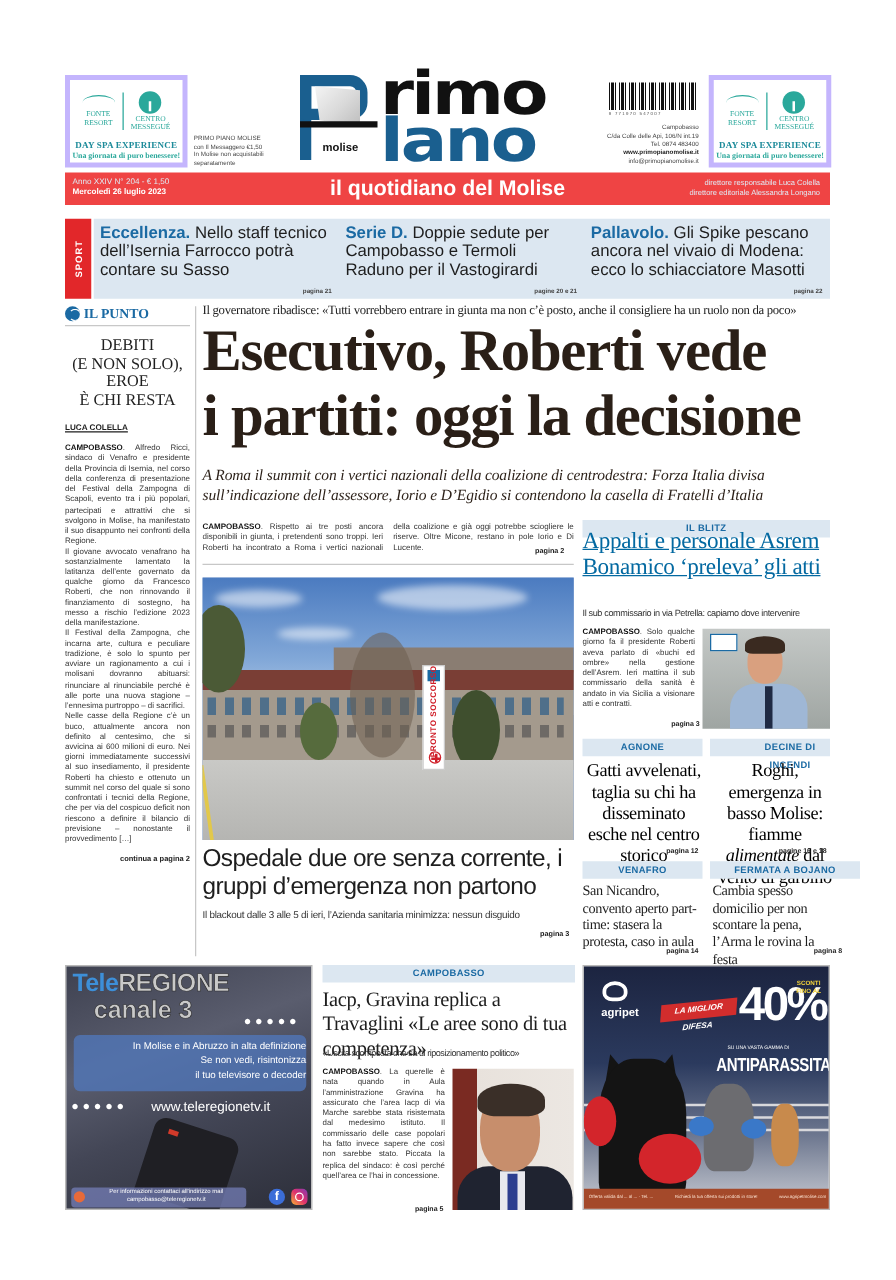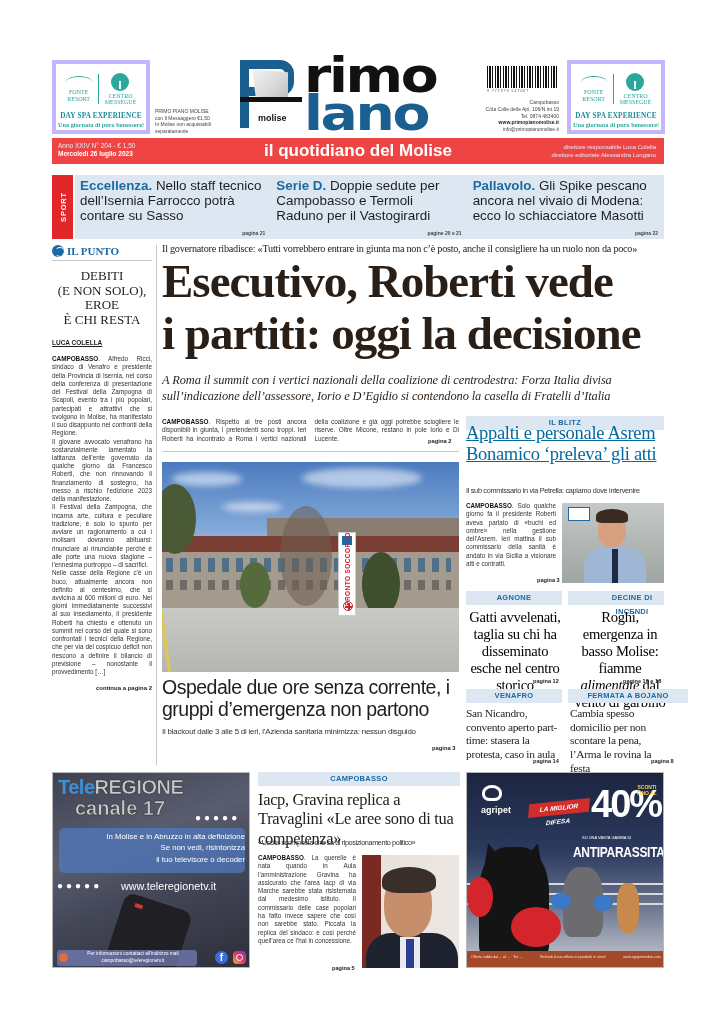--- a/index.html
+++ b/index.html
@@ -332,21 +332,21 @@
 <div class="sec-label" style="left:466px;top:689px;width:96px;">VENAFRO</div>
 <div class="mini-head-sm" style="left:466px;top:707px;width:100px;">San Nicandro, convento aperto part-time: stasera la protesta, caso in aula</div>
 <div class="mini-pg" style="left:533px;top:758px;">pagina 14</div>
 
 <div class="sec-label" style="left:568px;top:689px;width:120px;">FERMATA A BOJANO</div>
 <div class="mini-head-sm" style="left:570px;top:707px;width:100px;">Cambia spesso domicilio per non scontare la pena, l’Arma le rovina la festa</div>
 <div class="mini-pg" style="left:651px;top:758px;">pagina 8</div>
 
 <div class="ad-telereg">
   <div class="tr-title1"><span class="tele">Tele</span><span class="reg">REGIONE</span></div>
-  <div class="tr-title2">canale 17</div>
+  <div class="tr-title2">canale 3</div>
   <div class="tr-dots" style="left:142px;top:40px;">●●●●●</div>
   <div class="tr-box">
     <div>In Molise e in Abruzzo in alta definizione</div>
     <div>Se non vedi, risintonizza</div>
     <div>il tuo televisore o decoder</div>
   </div>
   <div class="tr-dots" style="left:4px;top:108px;">●●●●●</div>
   <div class="tr-web">www.teleregionetv.it</div>
   <div class="tr-remote"></div>
   <div class="tr-footer">

